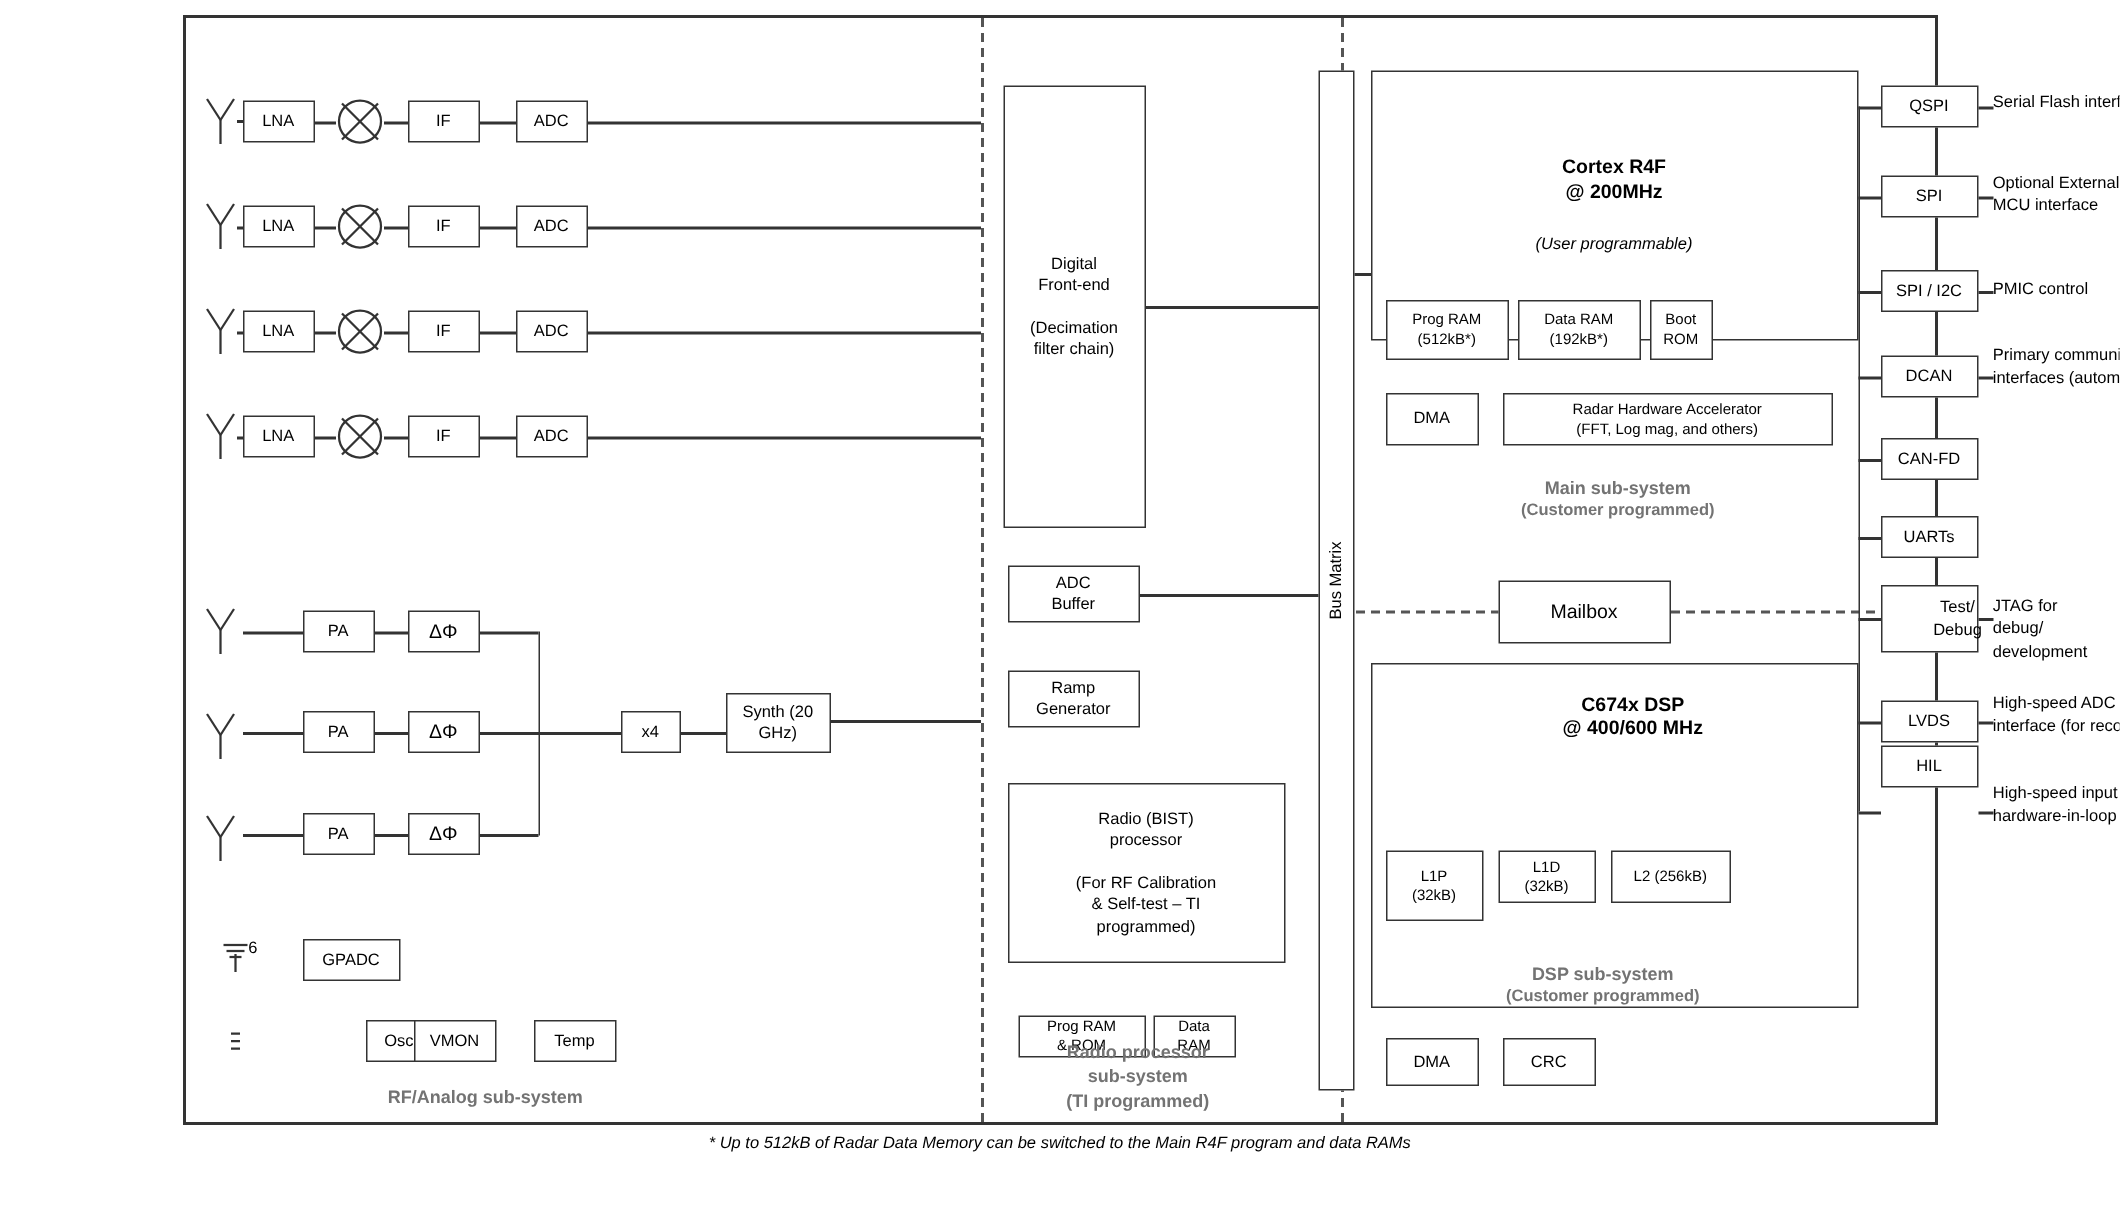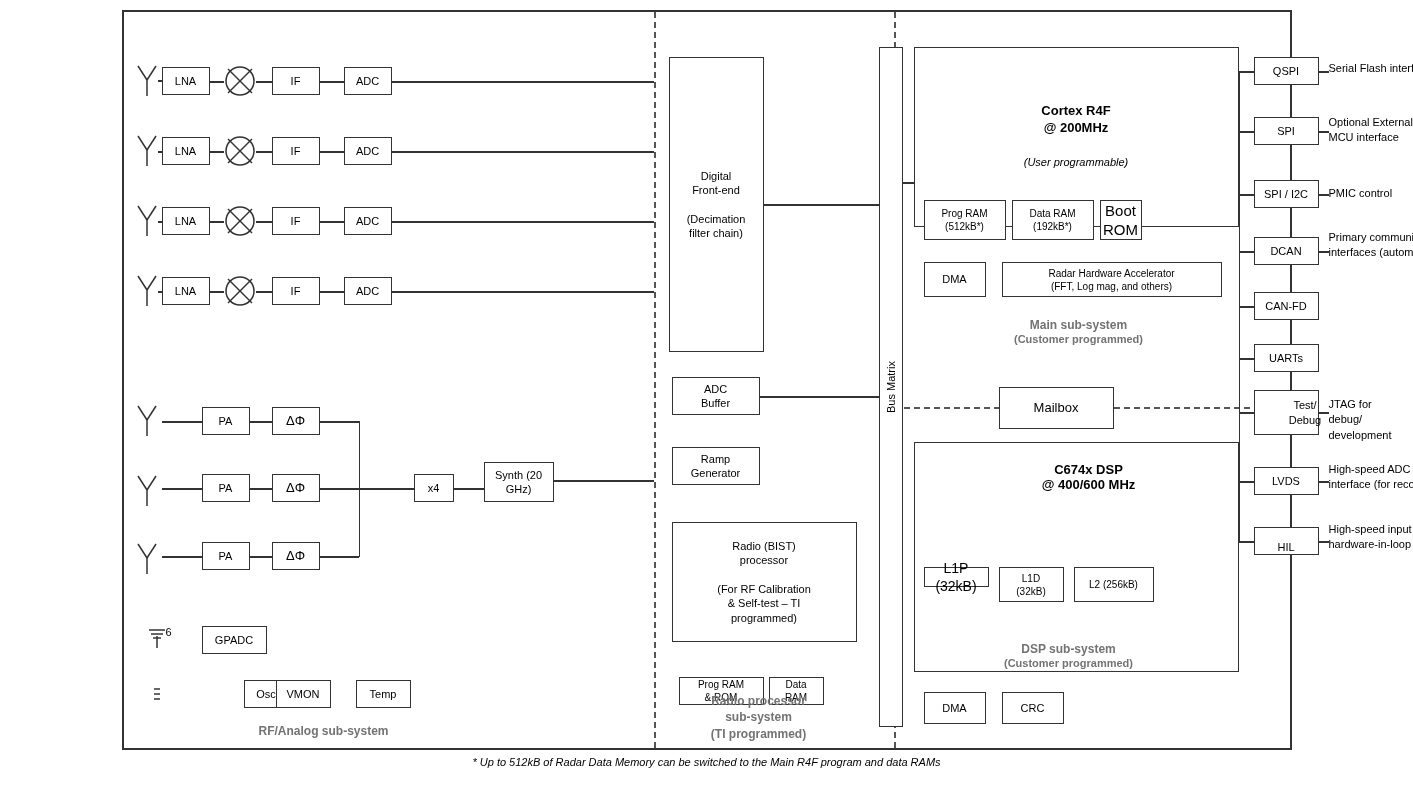--- a/index.html
+++ b/index.html
@@ -354,21 +354,21 @@
     </div>
 
     <div class="block" style="left:800px;top:188px;width:82px;height:40px;white-space:pre-line;font-size:10px;">
       <span>Prog RAM
 (512kB*)</span>
     </div>
     <div class="block" style="left:888px;top:188px;width:82px;height:40px;white-space:pre-line;font-size:10px;">
       <span>Data RAM
 (192kB*)</span>
     </div>
-    <div class="block" style="left:976px;top:188px;width:42px;height:40px;white-space:pre-line;font-size:15px;">
+    <div class="block" style="left:976px;top:188px;width:42px;height:40px;white-space:pre-line;font-size:10px;">
       <span>Boot
 ROM</span>
     </div>
 
     <div class="block" style="left:800px;top:250px;width:62px;height:35px;">
       <span>DMA</span>
     </div>
 
     <div class="block" style="left:878px;top:250px;width:220px;height:35px;font-size:10px;white-space:pre-line;">
       <span>Radar Hardware Accelerator
@@ -384,21 +384,21 @@
       <span>Mailbox</span>
     </div>
 
     <div class="block" style="left:790px;top:430px;width:325px;height:230px;font-size:13px;font-weight:bold;align-items:flex-start;padding-top:12px;padding-left:8px;">
     </div>
 
     <div style="position:absolute;left:865px;top:450px;font-size:13px;font-weight:bold;text-align:center;width:200px;">
       C674x DSP<br>@ 400/600 MHz
     </div>
 
-    <div class="block" style="left:800px;top:555px;width:65px;height:20px;font-size:14px;white-space:pre-line;">
+    <div class="block" style="left:800px;top:555px;width:65px;height:47px;font-size:10px;white-space:pre-line;">
       <span>L1P
 (32kB)</span>
     </div>
     <div class="block" style="left:875px;top:555px;width:65px;height:35px;font-size:10px;white-space:pre-line;">
       <span>L1D
 (32kB)</span>
     </div>
     <div class="block" style="left:950px;top:555px;width:80px;height:35px;font-size:10px;">
       <span>L2 (256kB)</span>
     </div>
@@ -447,21 +447,21 @@
       <span>Test/
 Debug</span>
     </div>
     <span style="position:absolute;left:1205px;top:385px;font-size:11px;line-height:1.4;">JTAG for debug/<br>development</span>
 
     <div class="block" style="left:1130px;top:455px;width:65px;height:28px;">
       <span>LVDS</span>
     </div>
     <span style="position:absolute;left:1205px;top:450px;font-size:11px;line-height:1.4;width:165px;">High-speed ADC output<br>interface (for recording)</span>
 
-    <div class="block" style="left:1130px;top:515px;width:65px;height:28px;align-items:flex-end;">
+    <div class="block" style="left:1130px;top:485px;width:65px;height:28px;">
       <span>HIL</span>
     </div>
     <span style="position:absolute;left:1205px;top:510px;font-size:11px;line-height:1.4;width:165px;">High-speed input for<br>hardware-in-loop verification</span>
 
     <div style="position:absolute;left:1195px;top:59px;width:10px;height:1.5px;background:#333;"></div>
     <div style="position:absolute;left:1195px;top:119px;width:10px;height:1.5px;background:#333;"></div>
     <div style="position:absolute;left:1195px;top:182px;width:10px;height:1.5px;background:#333;"></div>
     <div style="position:absolute;left:1195px;top:239px;width:10px;height:1.5px;background:#333;"></div>
     <div style="position:absolute;left:1195px;top:400px;width:10px;height:1.5px;background:#333;"></div>
     <div style="position:absolute;left:1195px;top:469px;width:10px;height:1.5px;background:#333;"></div>

